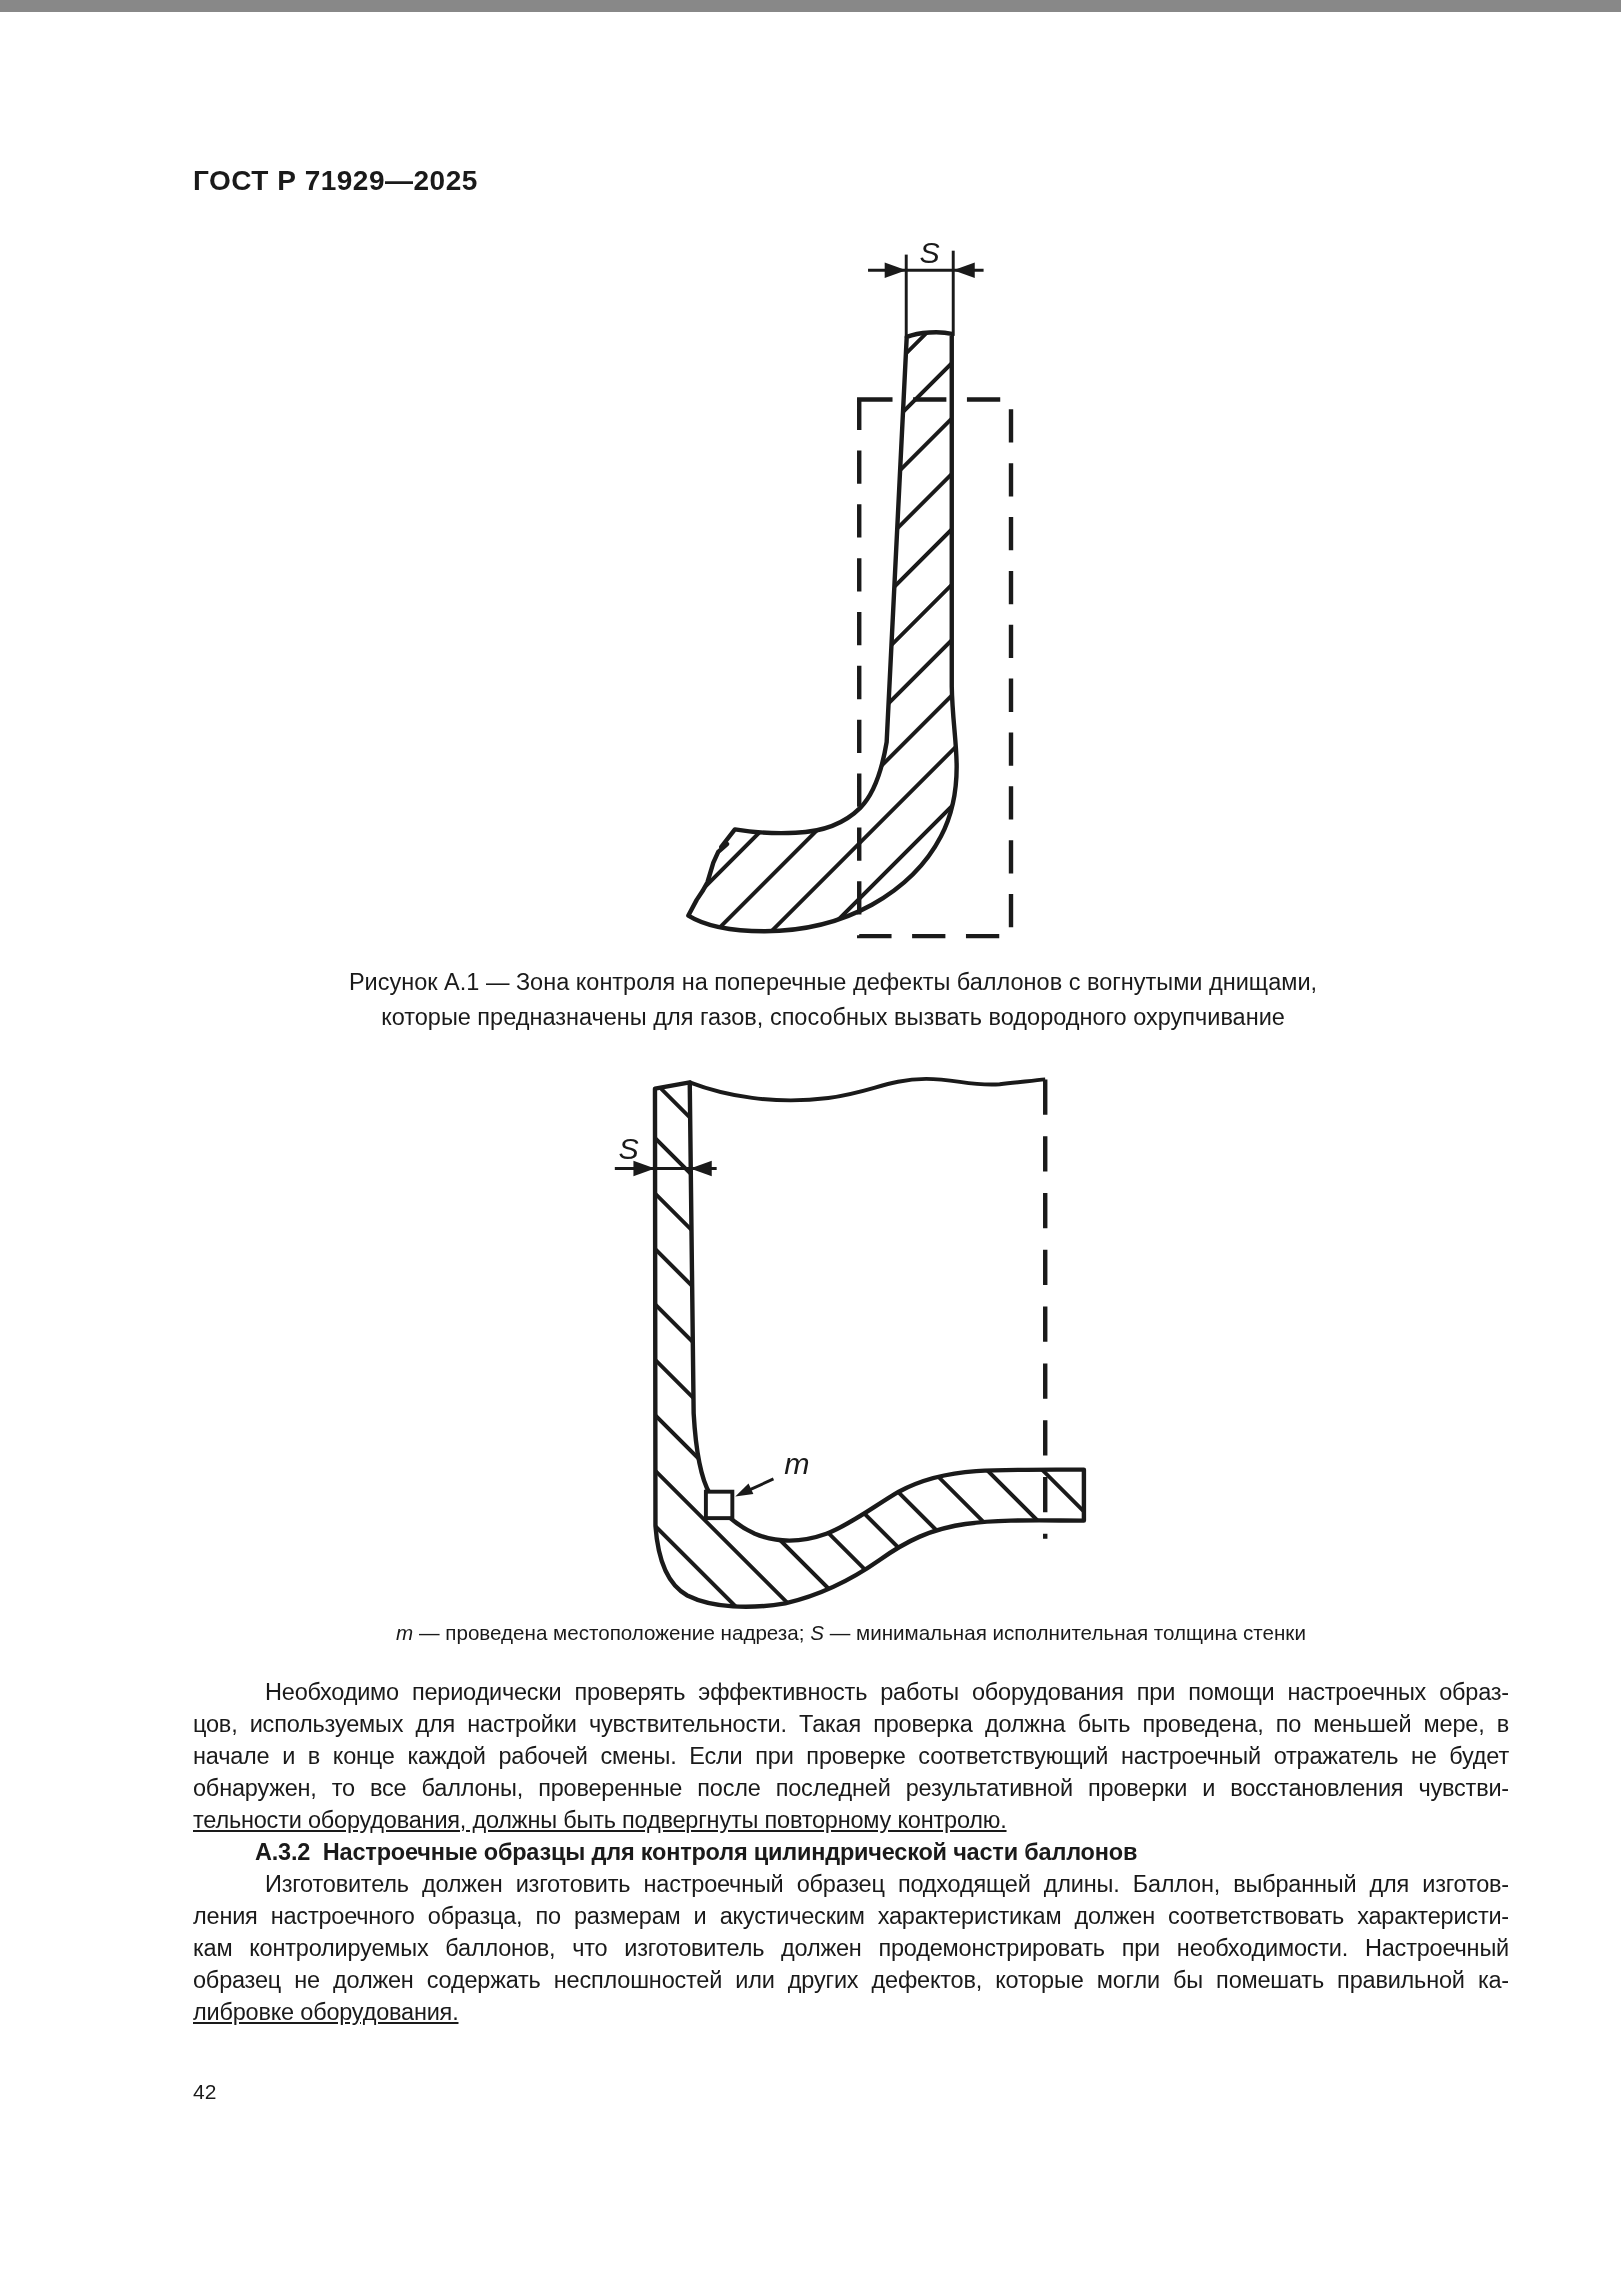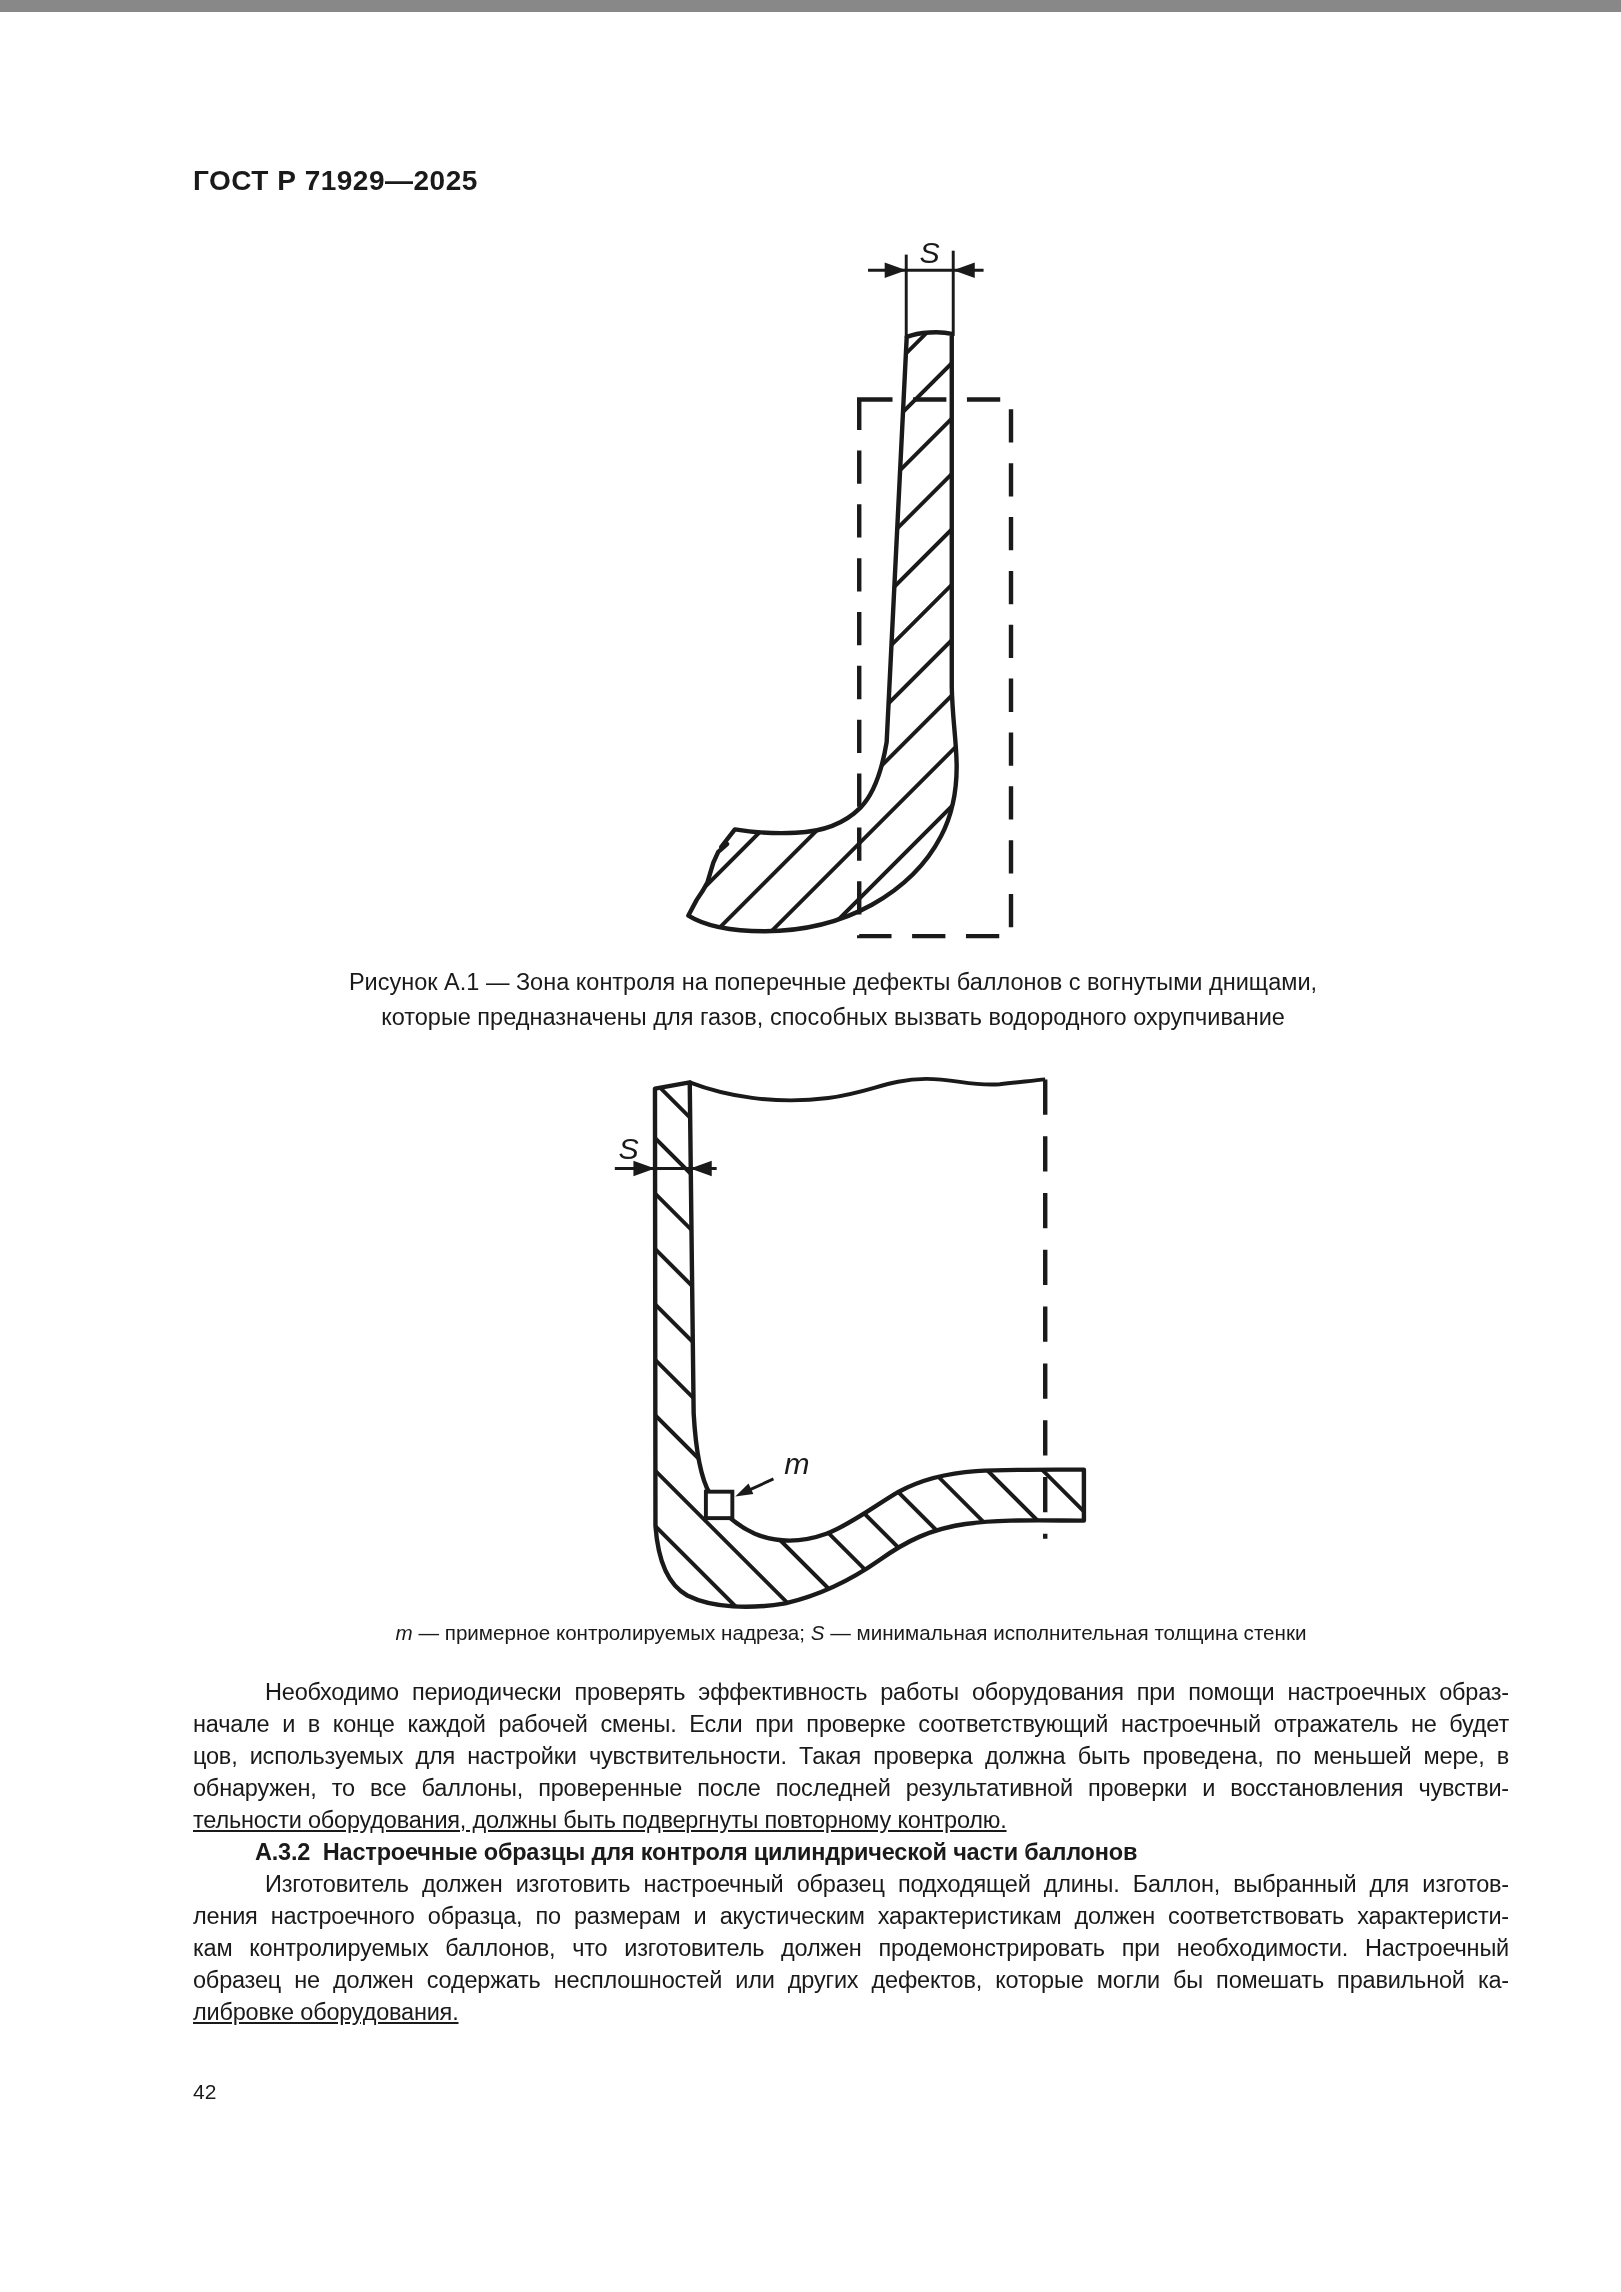--- a/index.html
+++ b/index.html
@@ -112,29 +112,29 @@
     </g>
     <text class="dimlabel" x="641" y="1170" text-anchor="middle" fill="#1a1a1a">S</text>
 
     <rect x="720" y="1510" width="27" height="27" fill="#ffffff" stroke="#1a1a1a" stroke-width="4"></rect>
     <line x1="789" y1="1497" x2="756" y2="1512" stroke="#1a1a1a" stroke-width="3"></line>
     <polygon points="750,1515 763.5,1501.6 768.5,1512.4" fill="#1a1a1a"></polygon>
     <text class="dimlabel" x="800" y="1492" fill="#1a1a1a">m</text>
   </svg>
 
   <div class="abs legend">
-    <span class="sym">m</span><span> — примерное контролируемых надреза; </span><span class="sym">S</span><span> — минимальная исполнительная толщина стенки</span>
+    <span class="sym">m</span><span> — проведена местоположение надреза; </span><span class="sym">S</span><span> — минимальная исполнительная толщина стенки</span>
   </div>
 
 
   <div class="abs bodytext">
     <div class="jpara">
         <div class="indent">Необходимо периодически проверять эффективность работы оборудования при помощи настроечных образ-</div>
+        <div class="">цов, используемых для настройки чувствительности. Такая проверка должна быть проведена, по меньшей мере, в</div>
         <div class="">начале и в конце каждой рабочей смены. Если при проверке соответствующий настроечный отражатель не будет</div>
-        <div class="">цов, используемых для настройки чувствительности. Такая проверка должна быть проведена, по меньшей мере, в</div>
         <div class="">обнаружен, то все баллоны, проверенные после последней результативной проверки и восстановления чувстви-</div>
         <div class="">тельности оборудования, должны быть подвергнуты повторному контролю.</div>
       </div>
     <div class="h32">А.3.2  Настроечные образцы для контроля цилиндрической части баллонов</div>
     <div class="jpara">
         <div class="indent">Изготовитель должен изготовить настроечный образец подходящей длины. Баллон, выбранный для изготов-</div>
         <div class="">ления настроечного образца, по размерам и акустическим характеристикам должен соответствовать характеристи-</div>
         <div class="">кам контролируемых баллонов, что изготовитель должен продемонстрировать при необходимости. Настроечный</div>
         <div class="">образец не должен содержать несплошностей или других дефектов, которые могли бы помешать правильной ка-</div>
         <div class="">либровке оборудования.</div>

